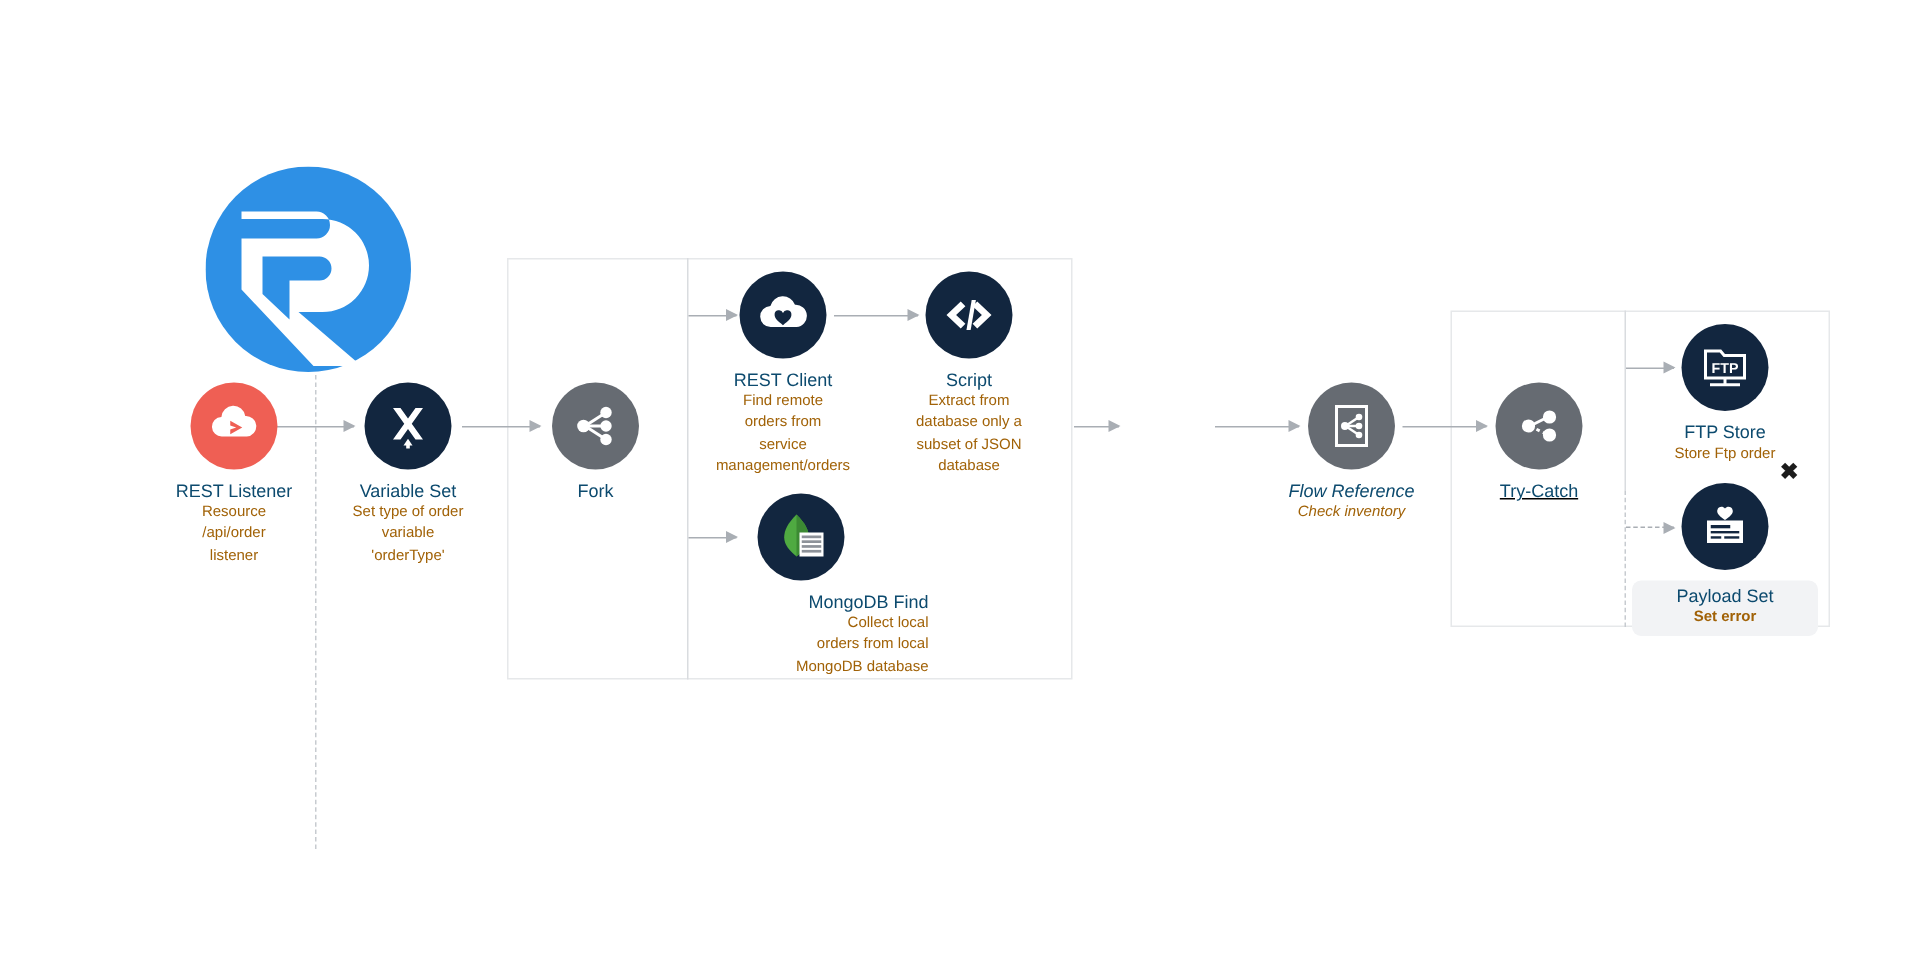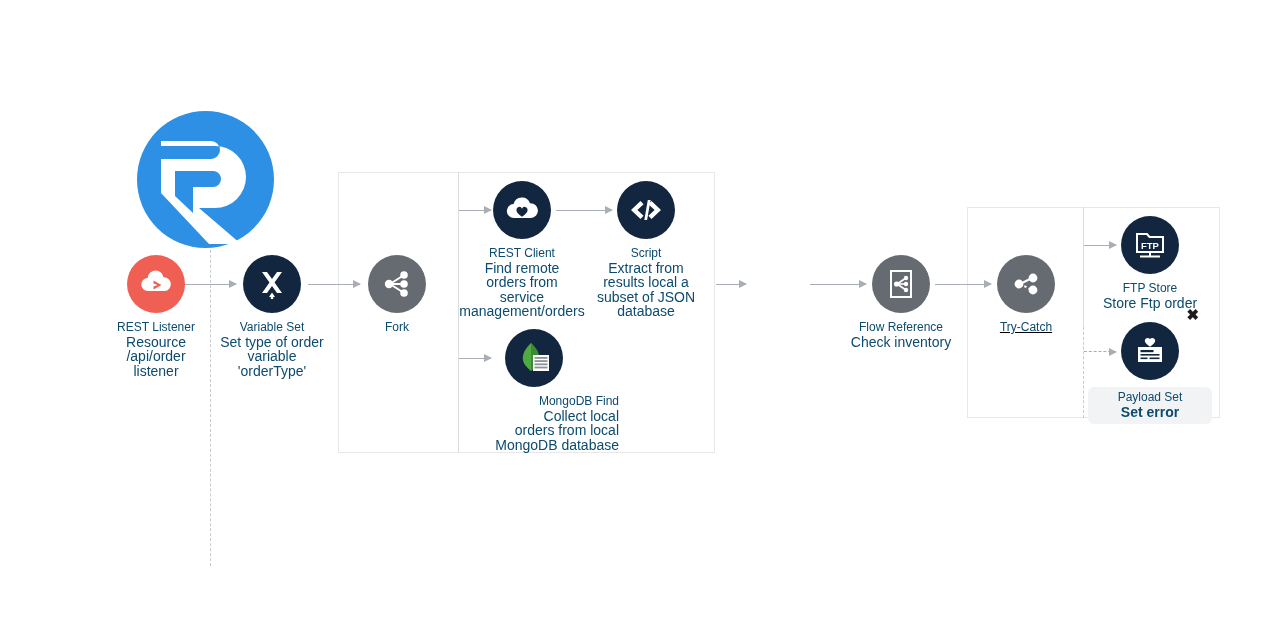--- a/index.html
+++ b/index.html
@@ -59,22 +59,22 @@
   .node .labels {
     margin-top: 7px;
     line-height: 14.6px;
   }
   .node .type-label {
     font-size: 12px;
     color: #0c4a6e;
     display: block;
   }
   .node .desc-label {
-    font-size: 14px;
-    color: #0c4a6e;
+    font-size: 10px;
+    color: #a16207;
     display: block;
   }
   .node.highlighted .labels {
     background: #f2f3f5;
     border-radius: 6px;
     padding: 3px 6px 5px;
     display: inline-block;
     min-width: 112px;
   }
   .node.highlighted .desc-label { font-weight: bold; }
@@ -227,21 +227,21 @@
     <div class="bubble navy">
       <svg width="38" height="30" viewBox="0 0 38 30" aria-hidden="true">
         <path d="M13.5 6 L4 15 L13.5 24 L16.6 20.8 L10.4 15 L16.6 9.2 Z" fill="#ffffff"></path>
         <path d="M24.5 6 L34 15 L24.5 24 L21.4 20.8 L27.6 15 L21.4 9.2 Z" fill="#ffffff"></path>
         <path d="M17.3 25 L20.8 5 L23.6 5 L20.1 25 Z" fill="#ffffff"></path>
       </svg>
     </div>
     <div class="labels">
       <span class="type-label">Script</span>
       <span class="desc-label">Extract from</span>
-      <span class="desc-label">results local a</span>
+      <span class="desc-label">database only a</span>
       <span class="desc-label">subset of JSON</span>
       <span class="desc-label">database</span>
     </div>
   </div>
 
   <div class="node" style="left:534px; top:329px;text-align:right;">
     <div class="bubble navy">
       <svg width="38" height="38" viewBox="0 0 38 38" aria-hidden="true">
         <path d="M16 4 c6 6 8.2 10.6 8.2 15.2 c0 5.2 -3.4 8.6 -8.2 12.8 c-4.8 -4.2 -8.2 -7.6 -8.2 -12.8 C7.8 14.6 10 10 16 4 Z" fill="#4faa41"></path>
         <path d="M16 4 c6 6 8.2 10.6 8.2 15.2 c0 5.2 -3.4 8.6 -8.2 12.8 Z" fill="#3c8a33"></path>
@@ -254,21 +254,21 @@
     </div>
     <div class="labels">
       <span class="type-label">MongoDB Find</span>
       <span class="desc-label">Collect local</span>
       <span class="desc-label">orders from local</span>
       <span class="desc-label">MongoDB database</span>
     </div>
   </div>
 
 
-  <div class="node" style="left:901px; top:255px;">
+  <div class="node" style="left:901px; top:255px;font-style:italic;">
     <div class="bubble gray">
       <svg width="34" height="34" viewBox="0 0 34 34" aria-hidden="true">
         <rect x="7" y="4" width="20" height="26" fill="none" stroke="#ffffff" stroke-width="2"></rect>
         <line x1="13" y1="17" x2="22" y2="11" stroke="#ffffff" stroke-width="1.6"></line>
         <line x1="13" y1="17" x2="22" y2="17" stroke="#ffffff" stroke-width="1.6"></line>
         <line x1="13" y1="17" x2="22" y2="23" stroke="#ffffff" stroke-width="1.6"></line>
         <circle cx="12.6" cy="17" r="2.6" fill="#ffffff"></circle>
         <circle cx="22" cy="11" r="2.2" fill="#ffffff"></circle>
         <circle cx="22" cy="17" r="2.2" fill="#ffffff"></circle>
         <circle cx="22" cy="23" r="2.2" fill="#ffffff"></circle>

